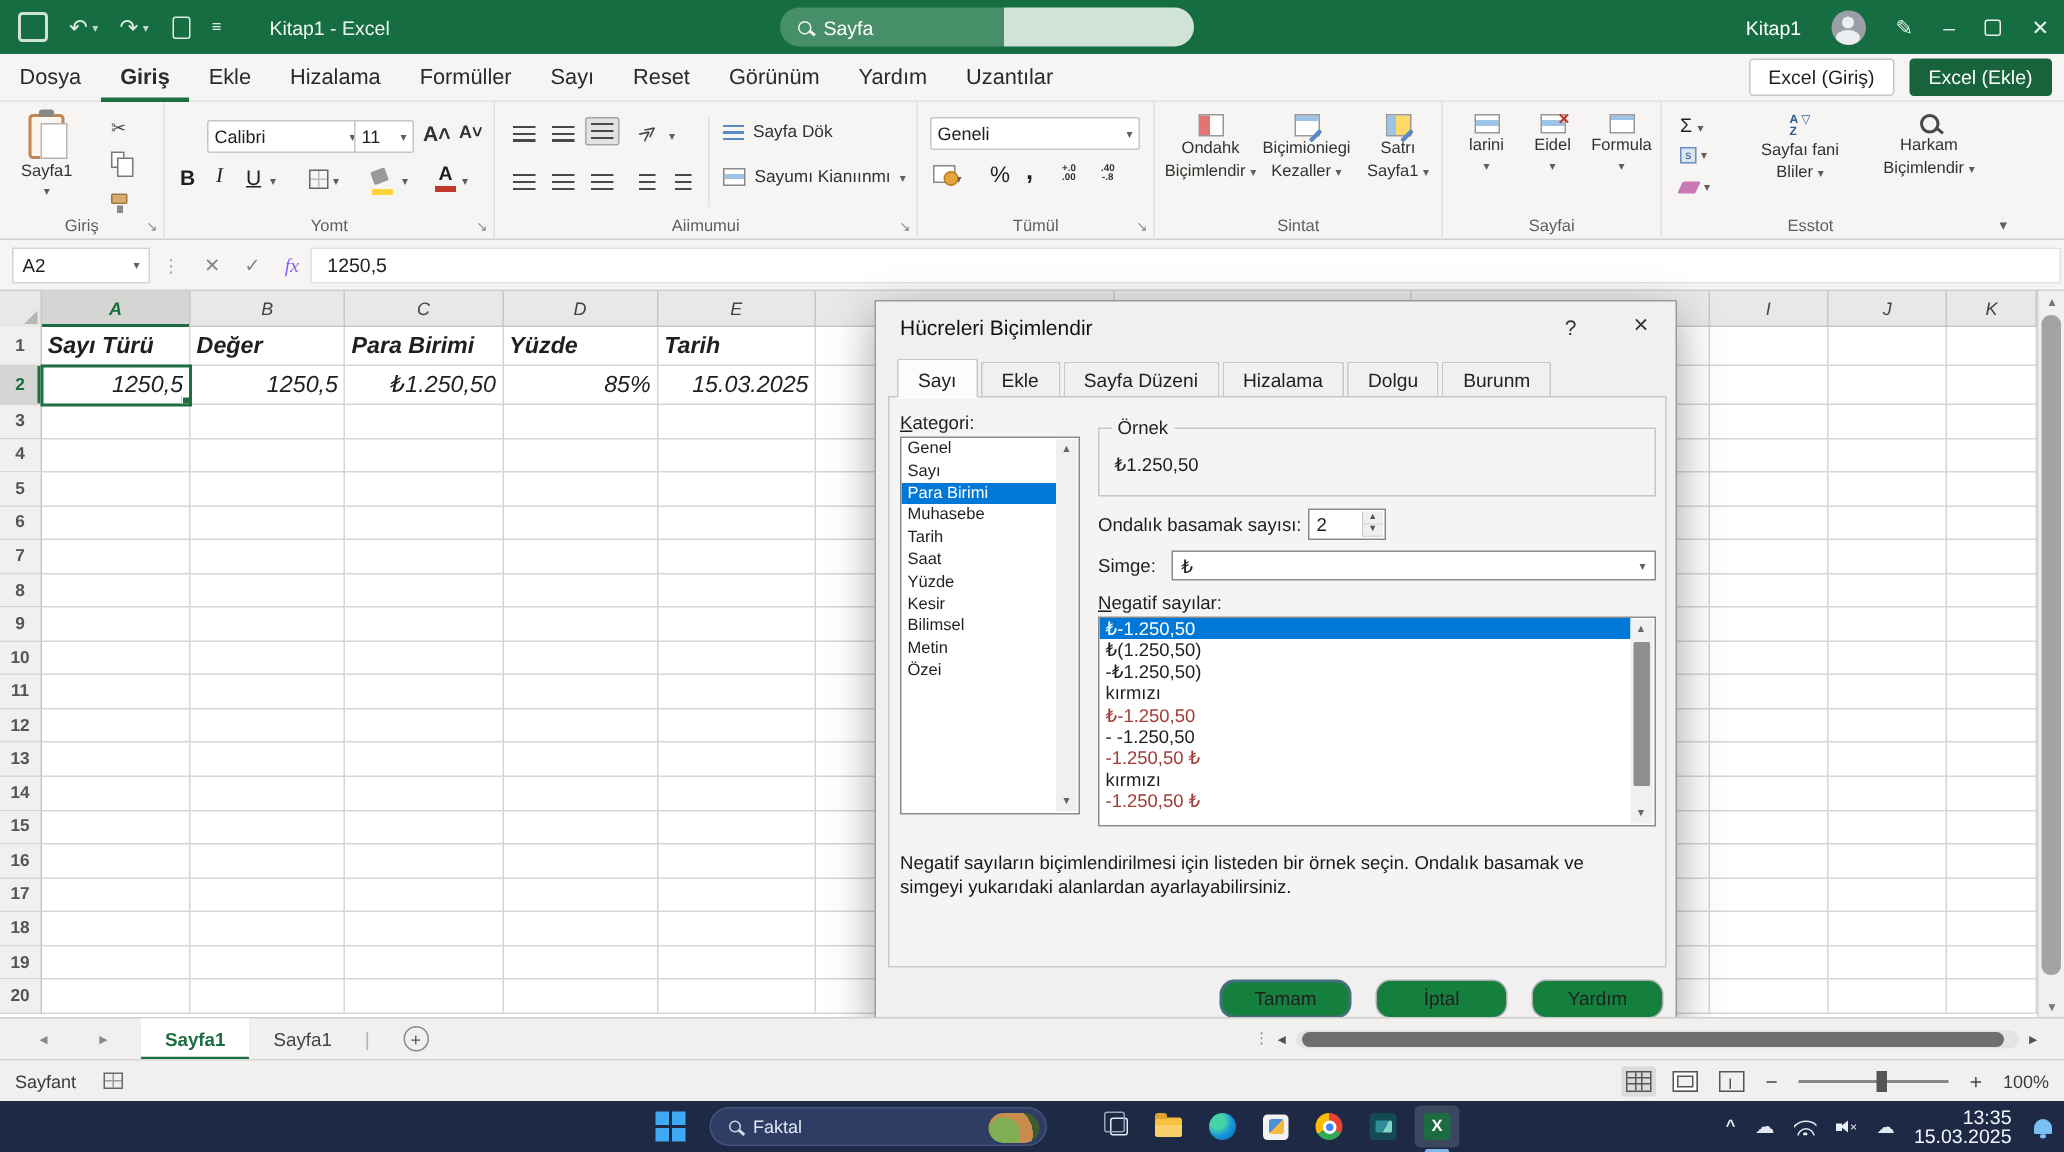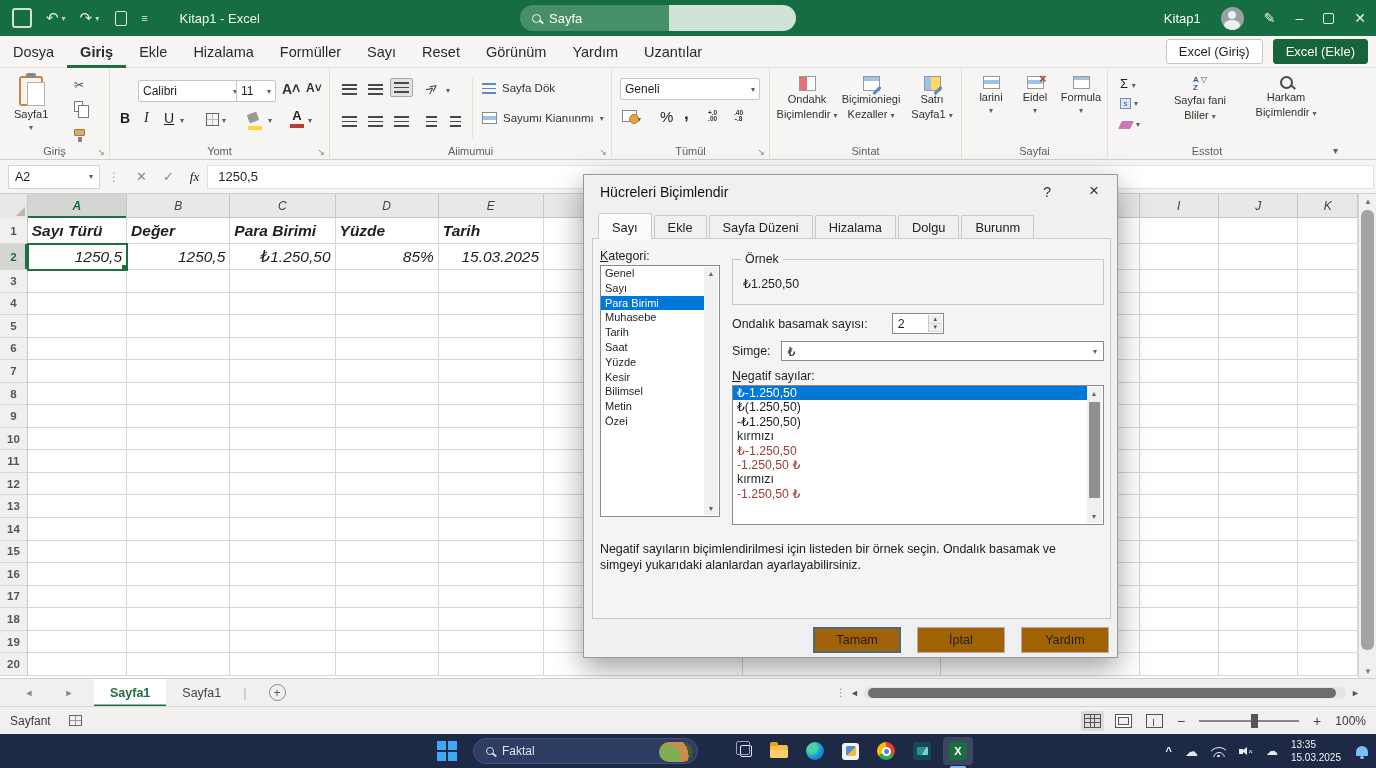--- a/index.html
+++ b/index.html
@@ -86,21 +86,21 @@
   .i-eraser{width:12px;height:8px;background:#c878b4;transform:skewX(-25deg);border-radius:1px;}
   .i-sort{display:grid;grid-template-columns:auto auto;font-size:8px;font-weight:700;color:#2f5a8f;line-height:8px;column-gap:2px;}
   .i-find{width:13px;height:13px;border:2px solid #4a4846;border-radius:50%;position:relative;}
   .i-find::after{content:"";position:absolute;width:6px;height:2px;background:#4a4846;right:-5px;bottom:-1px;transform:rotate(40deg);}
 
   
   .fbar{position:absolute;left:0;top:160px;width:1376px;height:34px;background:#f6f5f3;border-bottom:1px solid #d0cecb;display:flex;align-items:center;}
   .namebox{width:92px;height:24px;background:#fff;border:1px solid #d6d4d2;margin-left:8px;display:flex;align-items:center;justify-content:space-between;padding:0 6px;font-size:12.5px;}
   .fdots{color:#a8a6a4;margin:0 8px;font-size:12px;}
   .fic{color:#8a8886;font-size:13px;margin:0 8px;}
-  .fx{font-style:italic;font-family:"Liberation Serif",serif;color:#0f172a;}
+  .fx{font-style:italic;font-family:"Liberation Serif",serif;color:#8b5cf6;}
   .fval{flex:1;height:24px;background:#fff;border:1px solid #e3e1df;margin-right:2px;display:flex;align-items:center;padding-left:10px;font-size:13px;}
 
   
   .grid{position:absolute;left:0;top:194px;width:1358px;height:484px;background:#fff;overflow:hidden;}
   .hrow{display:flex;height:24px;background:#e9e8e6;border-bottom:1px solid #c9c7c5;}
   .corner{width:28px;height:24px;border-right:1px solid #c9c7c5;position:relative;background:#e9e8e6;}
   .corner::after{content:"";position:absolute;right:2px;bottom:2px;border-left:9px solid transparent;border-bottom:9px solid #b8b6b4;}
   .ch{display:flex;align-items:center;justify-content:center;font-size:12px;color:#444;border-right:1px solid #c9c7c5;height:24px;}
   .ch.hsel{background:#d5d5d3;color:#15703e;font-weight:700;box-shadow:inset 0 -2px 0 #1e6e42;}
   .grow{display:flex;}
@@ -116,54 +116,54 @@
   .selcell{outline:2px solid #1e6e42;outline-offset:-1px;position:relative;z-index:2;}
   .selcell::after{content:"";position:absolute;right:-2px;bottom:-2px;width:5px;height:5px;background:#1e6e42;border:1px solid #fff;}
 
   
   .vscroll{position:absolute;right:0;top:194px;width:18px;height:484px;background:#f1f0ee;border-left:1px solid #d8d6d4;}
   .varr{width:18px;height:14px;display:grid;place-items:center;font-size:8px;color:#777;}
   .vthumb{position:absolute;left:2px;top:16px;width:13px;height:440px;background:#a5a3a1;border-radius:6px;}
   .varr.dn{position:absolute;bottom:0;}
 
   
-  .dialog{position:absolute;left:583px;top:174px;width:535px;height:484px;background:#f0f0f0;border:1px solid #9a9a9a;box-shadow:0 10px 28px rgba(0,0,0,.38);font-size:12.4px;}
+  .dialog{position:absolute;left:583px;top:200px;width:535px;height:484px;background:#f0f0f0;border:1px solid #9a9a9a;box-shadow:0 10px 28px rgba(0,0,0,.38);font-size:12.4px;}
   .dtitle{height:34px;display:flex;align-items:center;padding:0 16px;font-size:14px;color:#111;}
   .dhelp{position:absolute;right:66px;top:9px;font-size:14px;color:#333;}
   .dclose{position:absolute;right:18px;top:6px;font-size:17px;color:#333;}
   .dtabs{position:absolute;left:14px;top:38px;display:flex;align-items:flex-end;height:26px;}
   .dtab{padding:4px 13px;border:1px solid #c8c8c8;border-bottom:none;background:#f0f0f0;margin-right:2px;font-size:12.8px;color:#222;border-radius:2px 2px 0 0;}
   .dtab.active{background:#fcfcfc;padding-top:6px;position:relative;z-index:3;box-shadow:0 1px 0 #fcfcfc;}
   .dpanel{position:absolute;left:8px;top:63px;width:519px;height:381px;border:1px solid #c9c9c9;background:#f4f4f4;}
   .u1::first-letter{text-decoration:underline;}
   .katlbl{position:absolute;left:16px;top:74px;}
   .catlist{position:absolute;left:16px;top:90px;width:120px;height:252px;background:#fff;border:1px solid #8a8a8a;overflow:hidden;}
   .citem{padding:1px 4px;font-size:11px;height:14.8px;line-height:13px;white-space:nowrap;}
   .citem.selected,.nitem.selected{background:#0078d7;color:#fff;}
   .lscroll{position:absolute;right:1px;top:1px;width:14px;bottom:1px;background:#f0f0f0;}
   .lsarr{width:14px;height:13px;display:grid;place-items:center;font-size:7px;color:#666;}
   .lsarr.dn{position:absolute;bottom:0;}
   .ornek{position:absolute;left:148px;top:84px;width:372px;height:46px;border:1px solid #c6c6c6;}
   .ornek-leg{position:absolute;left:8px;top:-8px;background:#f4f4f4;padding:0 4px;}
   .ornek-val{position:absolute;left:10px;top:16px;}
-  .ondrow{position:absolute;left:148px;top:138px;display:flex;align-items:center;gap:24px;}
+  .ondrow{position:absolute;left:148px;top:138px;display:flex;align-items:center;gap:4px;}
   .spin{width:52px;height:21px;background:#fff;border:1px solid #8a8a8a;display:flex;align-items:center;padding-left:5px;position:relative;}
   .spinbtns{position:absolute;right:1px;top:1px;width:14px;height:17px;display:grid;grid-template-rows:1fr 1fr;border-left:1px solid #c9c9c9;}
   .spinbtns b{display:grid;place-items:center;font-size:6px;color:#555;background:#efefef;border-bottom:1px solid #d9d9d9;}
   .simrow{position:absolute;left:148px;top:166px;display:flex;align-items:center;gap:10px;width:372px;}
   .simcombo{flex:1;height:20px;background:#fff;border:1px solid #8a8a8a;display:flex;align-items:center;justify-content:space-between;padding:0 6px;}
   .neglbl{position:absolute;left:148px;top:194px;}
   .neglist{position:absolute;left:148px;top:210px;width:372px;height:140px;background:#fff;border:1px solid #8a8a8a;overflow:hidden;}
   .nitem{padding:0 4px;font-size:12.3px;height:14.4px;line-height:14.4px;white-space:nowrap;width:calc(100% - 16px);}
   .nitem.red{color:#a23c35;}
   .nscroll{position:absolute;right:1px;top:1px;width:15px;bottom:1px;background:#f0f0f0;}
   .nthumb{position:absolute;left:2px;top:15px;width:11px;height:96px;background:#8f8f8f;border-radius:1px;}
   .ddesc{position:absolute;left:16px;top:366px;width:498px;line-height:16px;color:#1a1a1a;}
   .dbtns{position:absolute;right:8px;top:452px;display:flex;gap:16px;}
-  .dbtn{width:88px;height:26px;background:#a16207;border:1px solid #aeaeae;border-radius:0;display:flex;align-items:center;justify-content:center;font-size:12.6px;}
+  .dbtn{width:88px;height:26px;background:#15803d;border:1px solid #aeaeae;border-radius:10px;display:flex;align-items:center;justify-content:center;font-size:12.6px;}
   .dbtn.default{border:2px solid #456f7a;}
 
   
   .sheetbar{position:absolute;left:0;top:678px;width:1376px;height:28px;background:#f1f0ee;border-top:1px solid #d0cecb;display:flex;align-items:center;}
   .snav{color:#8a8886;font-size:9px;margin-left:18px;width:22px;text-align:center;}
   .stab{height:28px;padding:0 16px;display:flex;align-items:center;font-size:12.5px;color:#444;}
   .stab.active{background:#fff;color:#1e6e42;font-weight:700;box-shadow:inset 0 -2.5px 0 #1e6e42;}
   .sdiv{color:#b5b3b1;margin:0 6px;}
   .addsheet{width:17px;height:17px;border:1px solid #8a8886;border-radius:50%;display:grid;place-items:center;font-size:12px;color:#555;margin-left:16px;}
   .hdots{position:absolute;left:836px;color:#8a8886;font-size:10px;letter-spacing:0;}
@@ -216,21 +216,21 @@
   .trchev{font-size:11px;font-weight:700;}
   .cloudg{font-size:13px;color:#e4e8f0;}
   .wifi{width:15px;height:11px;position:relative;overflow:hidden;}
   .wifi::before{content:"";position:absolute;left:-2.5px;top:1px;width:20px;height:20px;border:1.7px solid #e9edf5;border-radius:50%;}
   .wifi::after{content:"";position:absolute;left:2.5px;top:6px;width:10px;height:10px;border:1.7px solid #e9edf5;border-radius:50%;}
   .wifi i{position:absolute;left:6.5px;top:9px;width:2.5px;height:2.5px;background:#e9edf5;border-radius:50%;}
   .vol{position:relative;width:14px;height:11px;}
   .vol::before{content:"";position:absolute;left:0;top:3px;width:4px;height:5px;background:#e9edf5;}
   .vol::after{content:"";position:absolute;left:3px;top:1.5px;border-top:4px solid transparent;border-bottom:4px solid transparent;border-right:5px solid #e9edf5;}
   .vol i{position:absolute;right:0;top:1px;font-size:8px;font-style:normal;}
-  .clock{font-size:10px;line-height:13px;color:#f2f5fa;}
+  .clock{text-align:right;font-size:13px;line-height:13px;color:#f2f5fa;}
   .bell{width:12px;height:10px;background:#79c0f5;border-radius:6px 6px 1px 1px;position:relative;margin-left:2px;}
   .bell::after{content:"";position:absolute;left:4px;bottom:-3px;width:4px;height:3px;background:#79c0f5;border-radius:50%;}
 </style>
 </head>
 <body>
 
 <div id="app">
 
   <div class="titlebar">
     <span class="tb-logo"></span>
@@ -859,20 +859,21 @@
           <div class="nitem selected">₺-1.250,50</div>
 
           <div class="nitem">₺(1.250,50)</div>
 
           <div class="nitem">-₺1.250,50)</div>
 
           <div class="nitem">kırmızı</div>
 
           <div class="nitem red">₺-1.250,50</div>
 
+          <div class="nitem">- -1.250,50</div>
 
           <div class="nitem red">-1.250,50 ₺</div>
 
           <div class="nitem">kırmızı</div>
 
           <div class="nitem red">-1.250,50 ₺</div>
         </div>
       <div class="nscroll">
         <div class="lsarr">▲</div>
         <div class="nthumb"></div>

